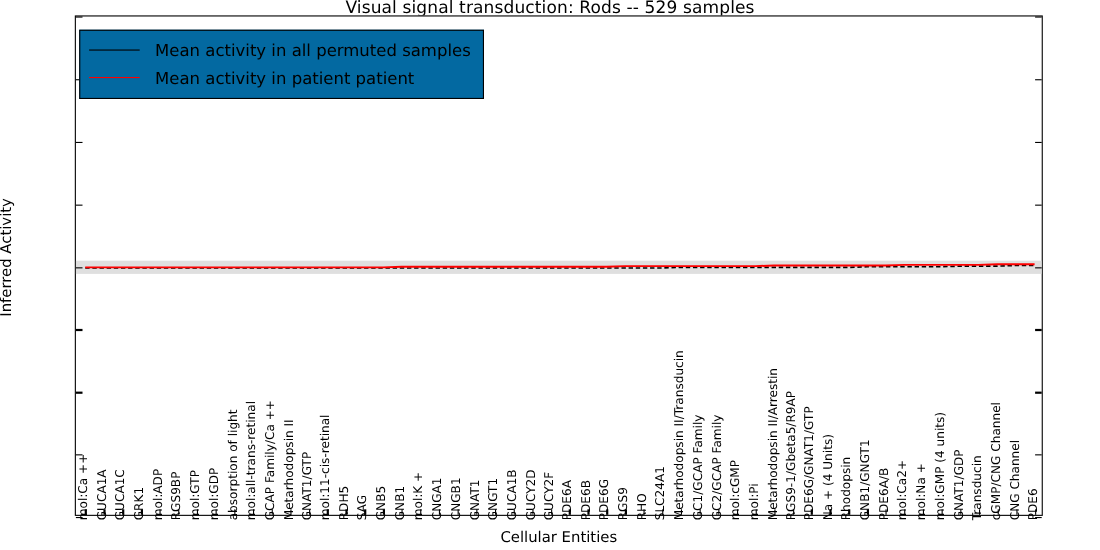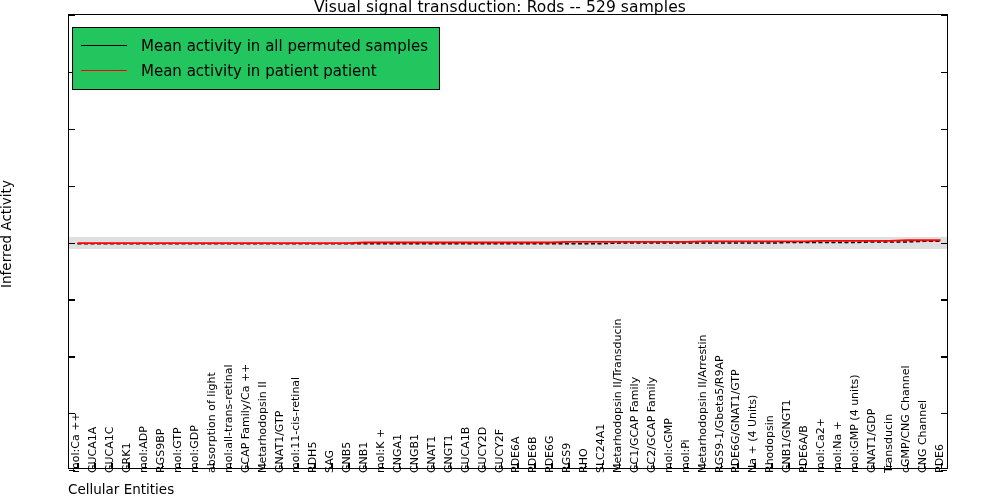--- a/index.html
+++ b/index.html
@@ -16,32 +16,32 @@
         border:1.3px solid #000;box-sizing:border-box;background:#fff;}
 
   
   .ylabel{position:absolute;left:-444px;top:226px;width:900px;text-align:center;
           transform:rotate(-90deg);transform-origin:center center;
           font-size:13.5px;pointer-events:none;}
   .ytickmark{position:absolute;left:0;width:6px;height:1.3px;background:#000;}
   .ytickmark.r{left:auto;right:0;}
 
   
-  .xlabel{position:absolute;left:68px;top:481px;width:880px;
+  .xlabel{position:absolute;left:68px;top:481px;width:880px;text-align:center;
           font-size:13.5px;}
   .xtickmark{position:absolute;bottom:0;width:1.3px;height:5px;background:#000;}
   .xticklab{position:absolute;bottom:-5px;font-size:11px;line-height:11px;
             white-space:nowrap;transform-origin:left bottom;
             transform:rotate(-90deg);}
 
   
   .band{position:absolute;left:0;right:0;background:#d9d9d9;opacity:.85;}
 
   
-  .legend{position:absolute;left:3px;top:12px;background:#22c55e;
+  .legend{position:absolute;left:3px;top:12px;background:#0369a1;
           border:1.2px solid #000;padding:5px 11px 6px 8px;}
   .legend-row{display:flex;align-items:center;height:25px;}
   .legend-swatch{width:46px;height:0;border-top-width:1.8px;
                  border-top-style:solid;margin-right:14px;flex:none;}
   .legend-text{font-size:15px;white-space:nowrap;}
 </style>
 </head>
 <body>
 
 <div id="fig">

